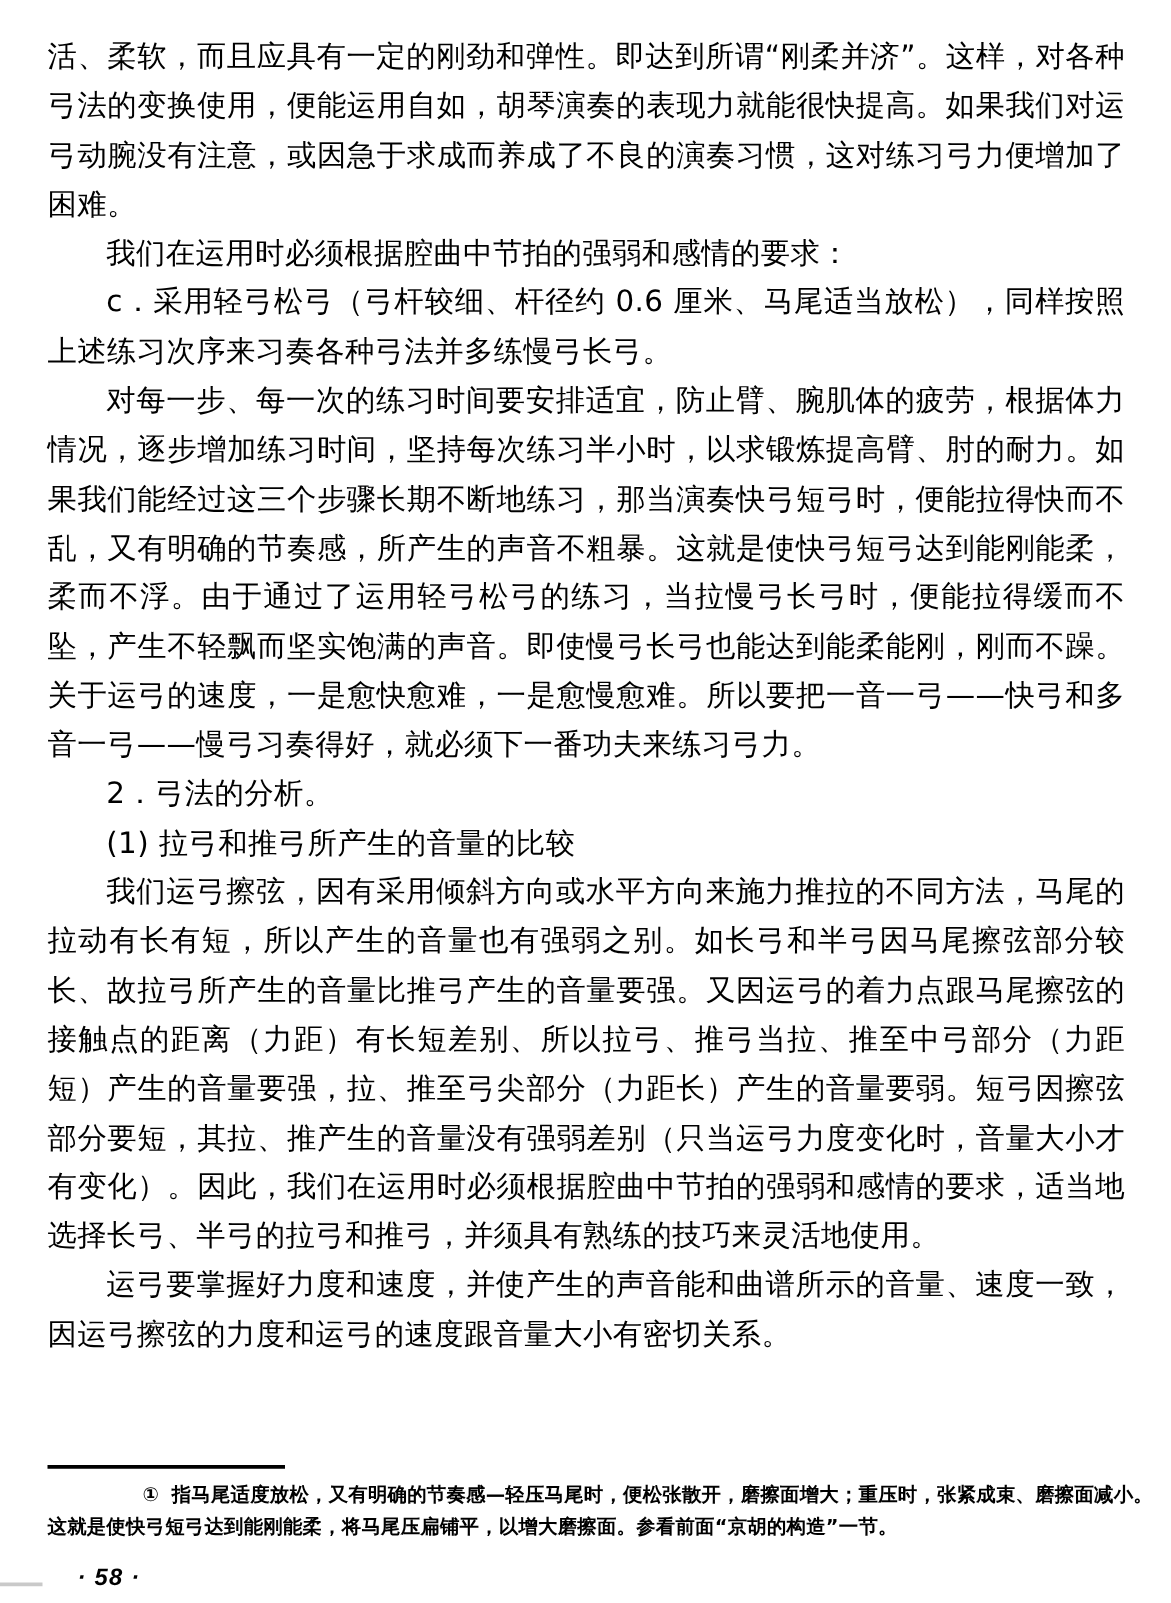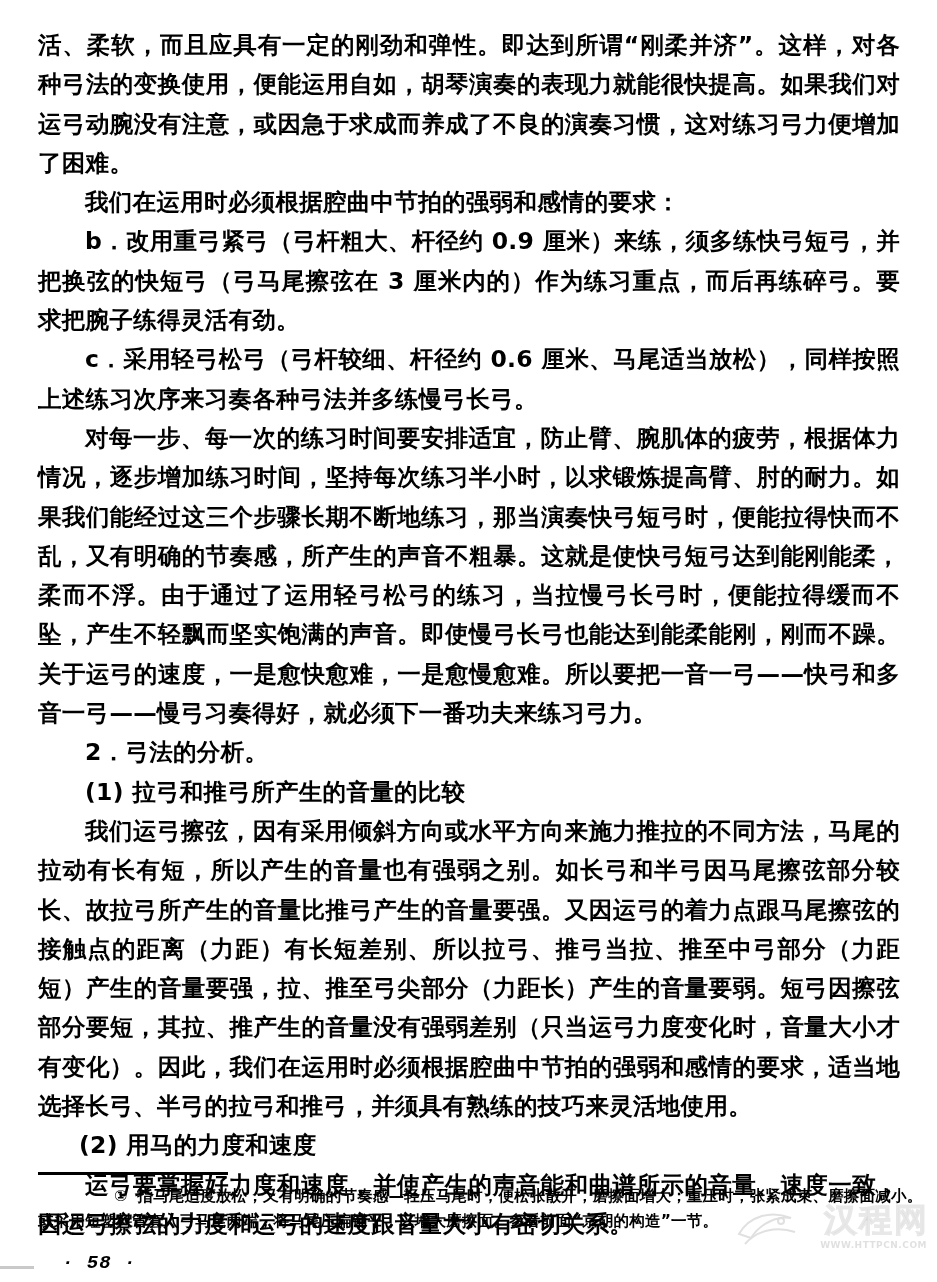--- a/index.html
+++ b/index.html
@@ -26,21 +26,21 @@
     width: 862px;
   }
   .para {
     margin: 0;
     font-size: 23.5px;
     line-height: 39.3px;
     color: #000000;
     text-align: justify;
     text-justify: inter-character;
     letter-spacing: 0.3px;
-    font-weight: 700;
+    font-weight: 400;
     font-family: "DejaVu Sans", "Liberation Sans", sans-serif;
     -webkit-font-smoothing: none;
   }
   .para.indent {
     text-indent: 47px;
   }
   .para.indent-sm {
     text-indent: 41px;
   }
   .para.noindent {
@@ -81,21 +81,21 @@
   
   .page-number {
     position: absolute;
     left: 62px;
     top: 1252px;
     font-size: 19px;
     font-style: italic;
     font-weight: 600;
     color: #000000;
     letter-spacing: 1px;
-    font-family: Liberation Mono, monospace;
+    font-family: Liberation Sans, sans-serif;
   }
   
   .watermark {
     position: absolute;
     right: 6px;
     top: 1196px;
     width: 196px;
     height: 62px;
     opacity: 0.30;
     pointer-events: none;
@@ -137,45 +137,34 @@
   }
 </style>
 </head>
 <body>
 
 <div id="page">
 
   <div class="text-body">
     <p class="para noindent">活、柔软，而且应具有一定的刚劲和弹性。即达到所谓“刚柔并济”。这样，对各种弓法的变换使用，便能运用自如，胡琴演奏的表现力就能很快提高。如果我们对运弓动腕没有注意，或因急于求成而养成了不良的演奏习惯，这对练习弓力便增加了困难。</p>
     <p class="para indent">我们在运用时必须根据腔曲中节拍的强弱和感情的要求：</p>
-    <p class="para indent">b．改用重弓紧弓（弓杆粗大、杆径约 0.9 厘米）来练，须多练快弓短弓，并把换弦的快短弓（弓马尾擦弦在 3 厘米内的）作为练习重点，而后再练碎弓。要求把腕子练得灵活有劲。</p>
     <p class="para indent">c．采用轻弓松弓（弓杆较细、杆径约 0.6 厘米、马尾适当放松），同样按照上述练习次序来习奏各种弓法并多练慢弓长弓。</p>
     <p class="para indent">对每一步、每一次的练习时间要安排适宜，防止臂、腕肌体的疲劳，根据体力情况，逐步增加练习时间，坚持每次练习半小时，以求锻炼提高臂、肘的耐力。如果我们能经过这三个步骤长期不断地练习，那当演奏快弓短弓时，便能拉得快而不乱，又有明确的节奏感，所产生的声音不粗暴。这就是使快弓短弓达到能刚能柔，柔而不浮。由于通过了运用轻弓松弓的练习，当拉慢弓长弓时，便能拉得缓而不坠，产生不轻飘而坚实饱满的声音。即使慢弓长弓也能达到能柔能刚，刚而不躁。关于运弓的速度，一是愈快愈难，一是愈慢愈难。所以要把一音一弓——快弓和多音一弓——慢弓习奏得好，就必须下一番功夫来练习弓力。</p>
     <p class="para indent">2．弓法的分析。</p>
     <p class="para indent">(1) 拉弓和推弓所产生的音量的比较</p>
     <p class="para indent">我们运弓擦弦，因有采用倾斜方向或水平方向来施力推拉的不同方法，马尾的拉动有长有短，所以产生的音量也有强弱之别。如长弓和半弓因马尾擦弦部分较长、故拉弓所产生的音量比推弓产生的音量要强。又因运弓的着力点跟马尾擦弦的接触点的距离（力距）有长短差别、所以拉弓、推弓当拉、推至中弓部分（力距短）产生的音量要强，拉、推至弓尖部分（力距长）产生的音量要弱。短弓因擦弦部分要短，其拉、推产生的音量没有强弱差别（只当运弓力度变化时，音量大小才有变化）。因此，我们在运用时必须根据腔曲中节拍的强弱和感情的要求，适当地选择长弓、半弓的拉弓和推弓，并须具有熟练的技巧来灵活地使用。</p>
-    <p class="para indent-sm">(2) 用马的力度和速度</p>
     <p class="para indent">运弓要掌握好力度和速度，并使产生的声音能和曲谱所示的音量、速度一致，因运弓擦弦的力度和运弓的速度跟音量大小有密切关系。</p>
 
   </div>
 
   <div class="footnote-rule"></div>
 
   <div class="footnotes">
     <p class="footnote-line first"><span class="fn-marker">①</span><span>指马尾适度放松，又有明确的节奏感—轻压马尾时，便松张散开，磨擦面增大；重压时，张紧成束、磨擦面减小。</span></p>
-    <p class="footnote-line">或采用短塑料管套入弓马尾两端，将马尾压扁铺平，以增大磨擦面。参看前面“京胡的构造”一节。</p>
+    <p class="footnote-line">这就是使快弓短弓达到能刚能柔，将马尾压扁铺平，以增大磨擦面。参看前面“京胡的构造”一节。</p>
   </div>
 
   <div class="page-number">· 58 ·</div>
 
-  <div class="watermark">
-    <svg class="wm-swoosh" width="72" height="46" viewBox="0 0 72 46">
-      <path d="M4 30 C 14 12, 36 6, 56 14 C 44 12, 26 18, 16 34 Z" fill="none" stroke="#9a9a9a" stroke-width="2"></path>
-      <path d="M10 40 C 22 26, 42 22, 60 28" fill="none" stroke="#9a9a9a" stroke-width="2"></path>
-      <circle cx="46" cy="17" r="3" fill="none" stroke="#9a9a9a" stroke-width="2"></circle>
-    </svg>
-    <div class="wm-text">汉程网</div>
-    <div class="wm-url">WWW.HTTPCN.COM</div>
-  </div>
 
   <div class="scan-edge"></div>
 
 </div>
 
 </body></html>

